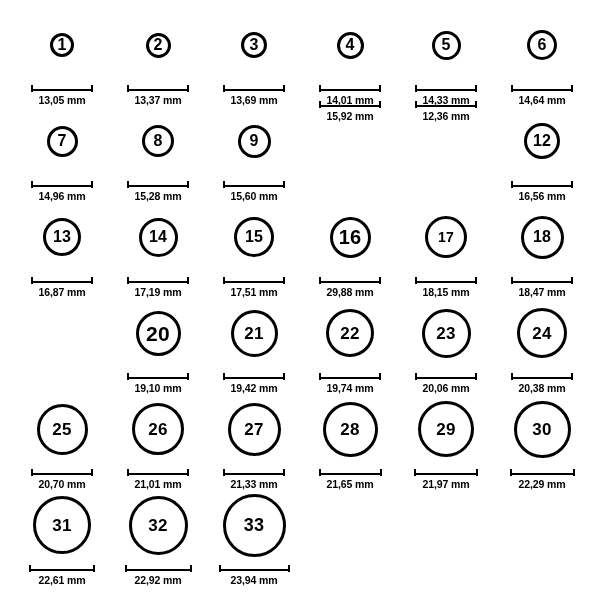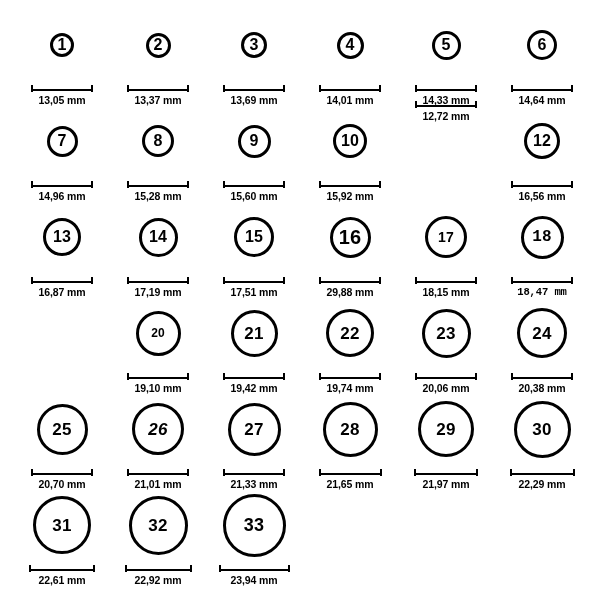--- a/index.html
+++ b/index.html
@@ -168,34 +168,29 @@
         <div class="ring-circle" style="width: 33px; height: 33px;">
           <span class="ring-number" style="font-size: 16px;">9</span>
         </div>
       </div>
       <div class="dim-wrap">
         <div class="dim-line" style="width: 62px;"></div>
         <div class="dim-label">15,60 mm</div>
       </div>
     </div>
     <div class="ring-cell" style="left: 302px; top: 101px; width: 96px;">
-      <div style="height: 80px; display: flex; align-items: center; justify-content: center;">
-        <div class="ring-circle" style="width: 34px; height: 34px;">
-          <span class="ring-number" style="font-size: 16px;">10</span>
-        </div>
-      </div>
       <div class="dim-wrap">
         <div class="dim-line" style="width: 62px;"></div>
         <div class="dim-label">15,92 mm</div>
       </div>
     </div>
     <div class="ring-cell" style="left: 398px; top: 101px; width: 96px;">
       <div class="dim-wrap">
         <div class="dim-line" style="width: 62px;"></div>
-        <div class="dim-label">12,72 mm</div>
+        <div class="dim-label">12,36 mm</div>
       </div>
     </div>
     <div class="ring-cell" style="left: 494px; top: 101px; width: 96px;">
       <div style="height: 80px; display: flex; align-items: center; justify-content: center;">
         <div class="ring-circle" style="width: 36px; height: 36px;">
           <span class="ring-number" style="font-size: 16px;">12</span>
         </div>
       </div>
       <div class="dim-wrap">
         <div class="dim-line" style="width: 62px;"></div>
@@ -250,35 +245,35 @@
       <div style="height: 80px; display: flex; align-items: center; justify-content: center;">
         <div class="ring-circle" style="width: 42px; height: 42px;">
           <span class="ring-number" style="font-size: 14px;">17</span>
         </div>
       </div>
       <div class="dim-wrap">
         <div class="dim-line" style="width: 62px;"></div>
         <div class="dim-label">18,15 mm</div>
       </div>
     </div>
-    <div class="ring-cell" style="left: 494px; top: 197px; width: 96px; font-family: Liberation Mono, monospace;">
+    <div class="ring-cell" style="left: 494px; top: 197px; width: 96px;">
       <div style="height: 80px; display: flex; align-items: center; justify-content: center;">
         <div class="ring-circle" style="width: 43px; height: 43px;">
           <span class="ring-number" style="font-size: 16px;">18</span>
         </div>
       </div>
       <div class="dim-wrap">
         <div class="dim-line" style="width: 62px;"></div>
         <div class="dim-label">18,47 mm</div>
       </div>
     </div>
     <div class="ring-cell" style="left: 110px; top: 293px; width: 96px;">
       <div style="height: 80px; display: flex; align-items: center; justify-content: center;">
         <div class="ring-circle" style="width: 45px; height: 45px;">
-          <span class="ring-number" style="font-size: 12px;">20</span>
+          <span class="ring-number" style="font-size: 21px;">20</span>
         </div>
       </div>
       <div class="dim-wrap">
         <div class="dim-line" style="width: 62px;"></div>
         <div class="dim-label">19,10 mm</div>
       </div>
     </div>
     <div class="ring-cell" style="left: 206px; top: 293px; width: 96px;">
       <div style="height: 80px; display: flex; align-items: center; justify-content: center;">
         <div class="ring-circle" style="width: 47px; height: 47px;">
@@ -329,21 +324,21 @@
           <span class="ring-number" style="font-size: 17px;">25</span>
         </div>
       </div>
       <div class="dim-wrap">
         <div class="dim-line" style="width: 62px;"></div>
         <div class="dim-label">20,70 mm</div>
       </div>
     </div>
     <div class="ring-cell" style="left: 110px; top: 389px; width: 96px;">
       <div style="height: 80px; display: flex; align-items: center; justify-content: center;">
-        <div class="ring-circle" style="width: 52px; height: 52px; font-style: italic;">
+        <div class="ring-circle" style="width: 52px; height: 52px;">
           <span class="ring-number" style="font-size: 17px;">26</span>
         </div>
       </div>
       <div class="dim-wrap">
         <div class="dim-line" style="width: 62px;"></div>
         <div class="dim-label">21,01 mm</div>
       </div>
     </div>
     <div class="ring-cell" style="left: 206px; top: 389px; width: 96px;">
       <div style="height: 80px; display: flex; align-items: center; justify-content: center;">

